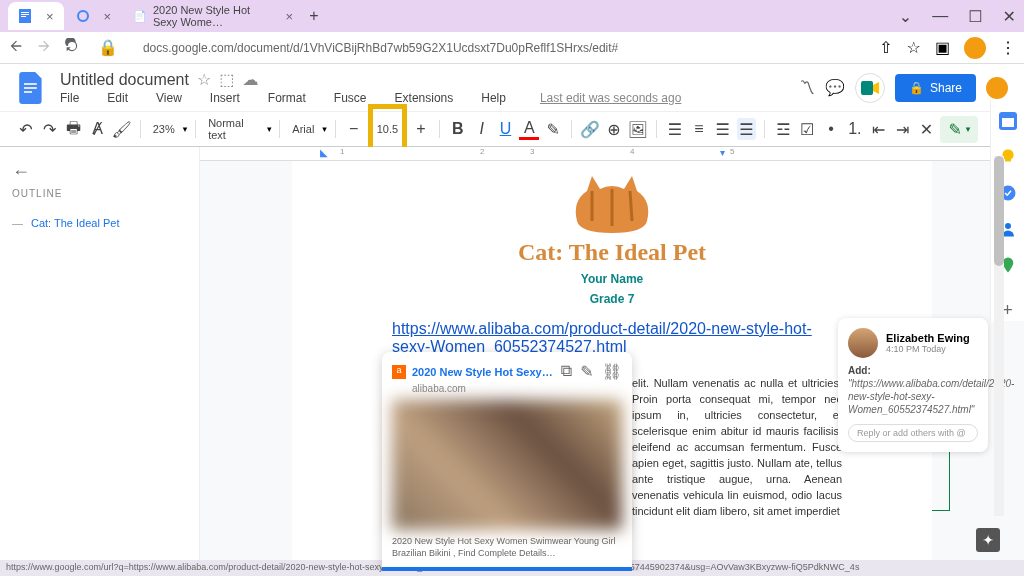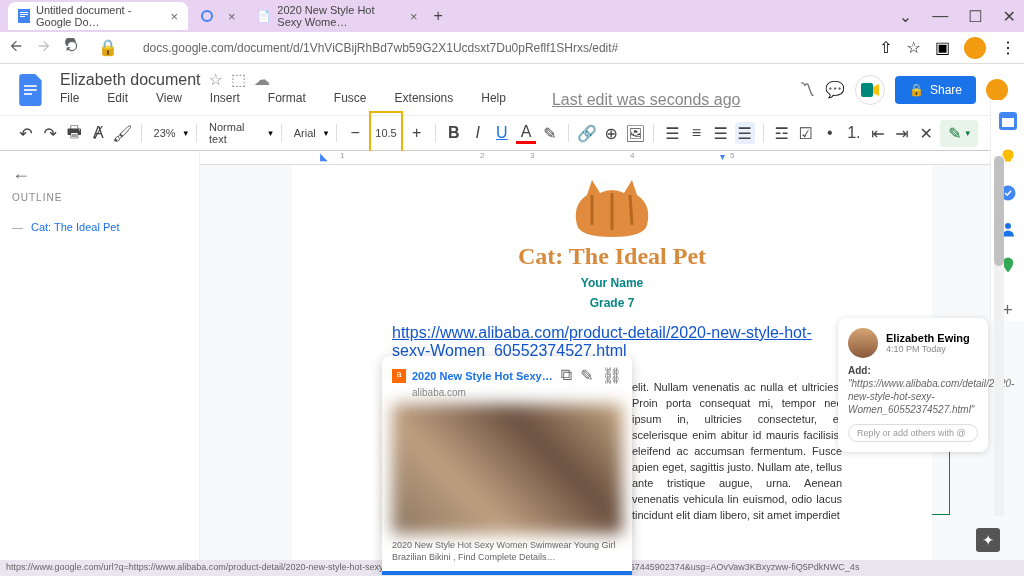--- a/index.html
+++ b/index.html
@@ -15,21 +15,21 @@
 .addrbar svg{fill:#5f6368}
 .url{font-size:12px;color:#666;flex:1;margin-left:13px}
 .rightctrl{display:flex;gap:14px;align-items:center}
 .avatar{width:22px;height:22px;border-radius:50%;background:#f39c12}
 .docheader{background:#fff;padding:6px 16px;display:flex;align-items:center;gap:12px}
 .doclogo{width:32px;height:32px}
 .doctitle-area{flex:1}
 .doctitle-row{display:flex;align-items:center;gap:8px}
 .doctitle{font-size:16px;color:#444}
 .menus{display:flex;gap:28px;font-size:12px;color:#444;margin-top:2px}
-.lastedit{font-size:16px;color:#888;text-decoration:underline;margin-left:18px}
+.lastedit{font-size:12px;color:#888;text-decoration:underline;margin-left:6px}
 .rightbtns{display:flex;align-items:center;gap:10px}
 .meetbtn{width:30px;height:30px;border:1px solid #ddd;border-radius:15px;display:flex;align-items:center;justify-content:center}
 .sharebtn{background:#1a73e8;color:#fff;padding:7px 14px;border-radius:4px;font-size:12px;font-weight:500;display:flex;align-items:center;gap:6px}
 .toolbar{height:36px;background:#fff;border-top:1px solid #eee;border-bottom:1px solid #ccc;display:flex;align-items:center;padding:0 16px;gap:4px}
 .tbsep{width:1px;height:18px;background:#ddd;margin:0 4px}
 .tbtxt{font-size:11px;color:#444;padding:0 4px}
 .tbicon{width:22px;height:22px;display:flex;align-items:center;justify-content:center;color:#444}
 .editbtn{margin-left:auto;background:#e6f4ea;color:#137333;padding:4px 8px;border-radius:4px;display:flex;align-items:center;gap:4px}
 .main{position:relative;height:calc(576px - 32px - 32px - 52px - 36px);display:flex}
 .outline{width:200px;padding:12px;border-right:1px solid #eee}
@@ -79,21 +79,20 @@
 <div class="titlebar">
   <div class="tab">
     <span class="tab-icon">
         <svg width="12" height="14" viewBox="0 0 12 14">
           <rect width="12" height="14" fill="#4285f4"></rect>
           <rect x="2" y="3" width="8" height="1" fill="#fff"></rect>
           <rect x="2" y="5" width="8" height="1" fill="#fff"></rect>
           <rect x="2" y="7" width="5" height="1" fill="#fff"></rect>
         </svg>
       </span>
-    <span>Untitled document - Google Do…</span>
     <span class="tab-close">×</span>
   </div>
   <div class="tab inactive">
     <span class="tab-icon">
         <svg width="12" height="12" viewBox="0 0 12 12">
           <circle cx="6" cy="6" r="5" fill="none" stroke="#4285f4" stroke-width="2"></circle>
         </svg>
       </span>
     <span class="tab-close">×</span>
   </div>
@@ -134,21 +133,21 @@
 
 <div class="docheader">
   <svg class="doclogo" viewBox="0 0 32 40">
       <path fill="#4285f4" d="M4 0h16l8 8v28a4 4 0 01-4 4H4a4 4 0 01-4-4V4a4 4 0 014-4z"></path>
       <rect x="6" y="14" width="16" height="2" fill="#fff"></rect>
       <rect x="6" y="19" width="16" height="2" fill="#fff"></rect>
       <rect x="6" y="24" width="10" height="2" fill="#fff"></rect>
     </svg>
   <div class="doctitle-area">
     <div class="doctitle-row">
-      <span class="doctitle">Elizabeth document</span>
+      <span class="doctitle">Untitled document</span>
       <span style="color:#888">☆</span>
       <span style="color:#888">⬚</span>
       <span style="color:#888">☁</span>
     </div>
     <div class="menus">
       <span>File</span>
       <span>Edit</span>
       <span>View</span>
       <span>Insert</span>
       <span>Format</span>
@@ -185,21 +184,21 @@
   <span class="tbtxt">23%</span>
     <span style="font-size:9px">▾</span>
   <div class="tbsep"></div>
   <span class="tbtxt">Normal text</span>
     <span style="font-size:9px">▾</span>
   <div class="tbsep"></div>
   <span class="tbtxt">Arial</span>
     <span style="font-size:9px">▾</span>
   <div class="tbsep"></div>
   <span class="tbicon">−</span>
-  <span class="tbtxt" style="border:2px solid #eab308;padding:14px 4px">10.5</span>
+  <span class="tbtxt" style="border:5px solid #eab308;padding:14px 4px">10.5</span>
   <span class="tbicon">+</span>
   <div class="tbsep"></div>
   <span class="tbicon" style="font-weight:bold">B</span>
   <span class="tbicon" style="font-style:italic">I</span>
   <span class="tbicon" style="text-decoration:underline;color:#1a73e8">U</span>
   <span class="tbicon" style="border-bottom:3px solid red">A</span>
   <span class="tbicon">✎</span>
   <div class="tbsep"></div>
   <span class="tbicon">🔗</span>
   <span class="tbicon">⊕</span>

